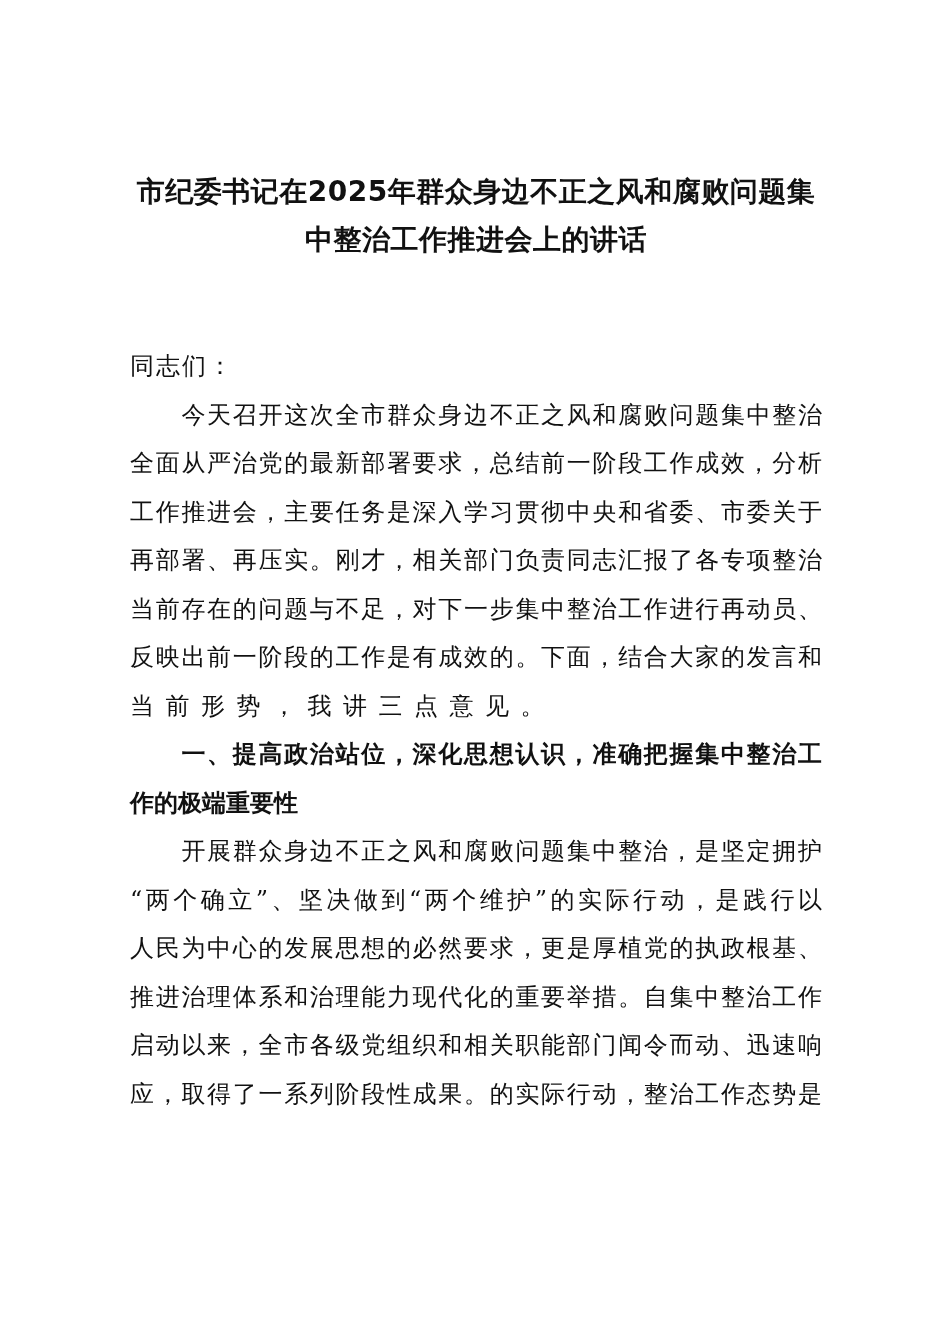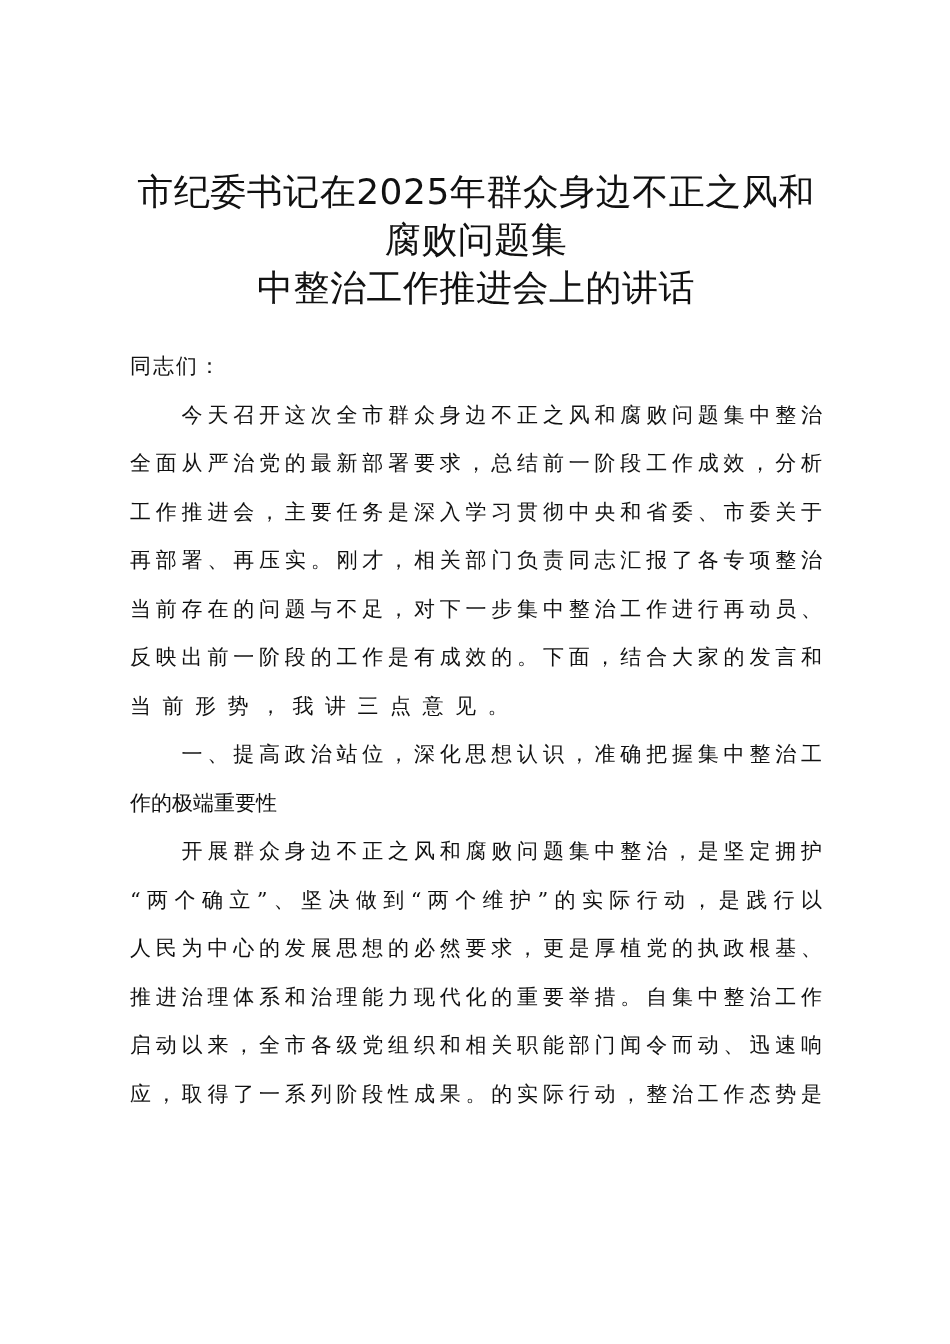--- a/index.html
+++ b/index.html
@@ -21,52 +21,52 @@
       top: 0;
       width: 692px;
     }
     .title {
       position: absolute;
       left: -10px;
       width: 712px;
       top: 168px;
       text-align: center;
       font-family: "DejaVu Sans", "Liberation Sans", sans-serif;
-      font-weight: normal;
-      font-size: 36px;
+      font-weight: bold;
+      font-size: 28px;
       line-height: 48px;
       letter-spacing: 0.5px;
       color: #111111;
     }
     .body-text {
       position: absolute;
       left: 0;
       top: 342px;
       width: 692px;
-      font-size: 21px;
+      font-size: 24px;
       line-height: 48.5px;
     }
     .line {
       display: block;
       height: 48.5px;
       white-space: nowrap;
       text-align: justify;
       text-align-last: justify;
       letter-spacing: 0;
     }
     .line.last {
       text-align-last: left;
       letter-spacing: 11.5px;
     }
     .salutation {
       text-align-last: left;
       letter-spacing: 2px;
     }
     .heading {
-      font-weight: normal;
+      font-weight: bold;
       font-family: "DejaVu Sans", "Liberation Sans", sans-serif;
     }
   </style>
 </head>
 <body>
 
 <div class="page">
 
   <div class="title">
     <div>市纪委书记在2025年群众身边不正之风和腐败问题集</div>

